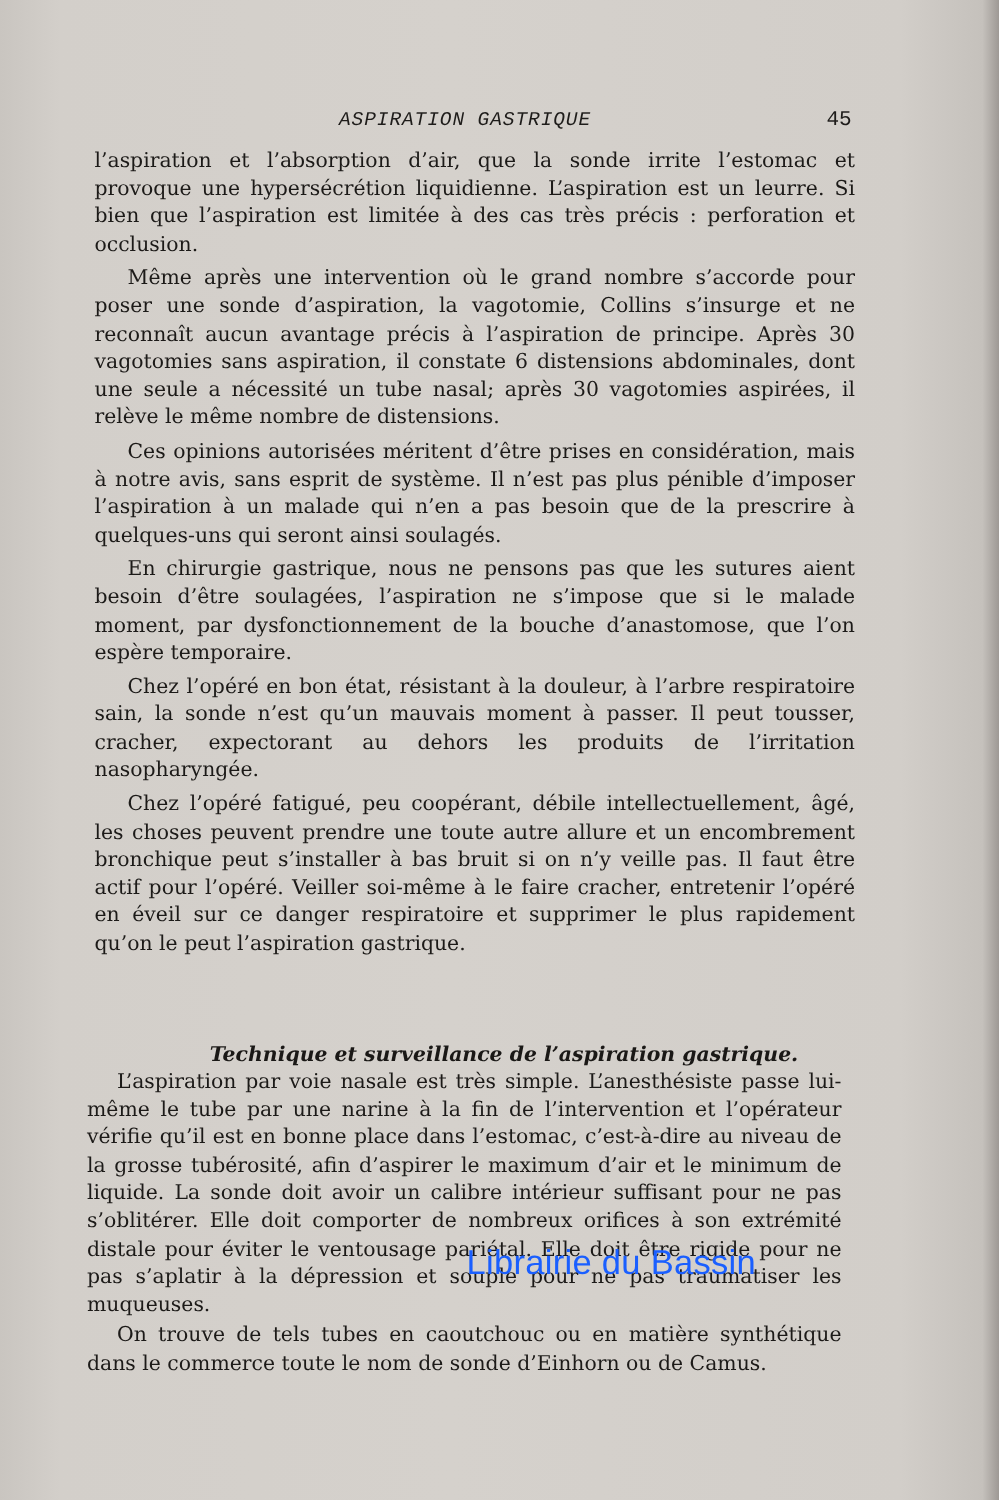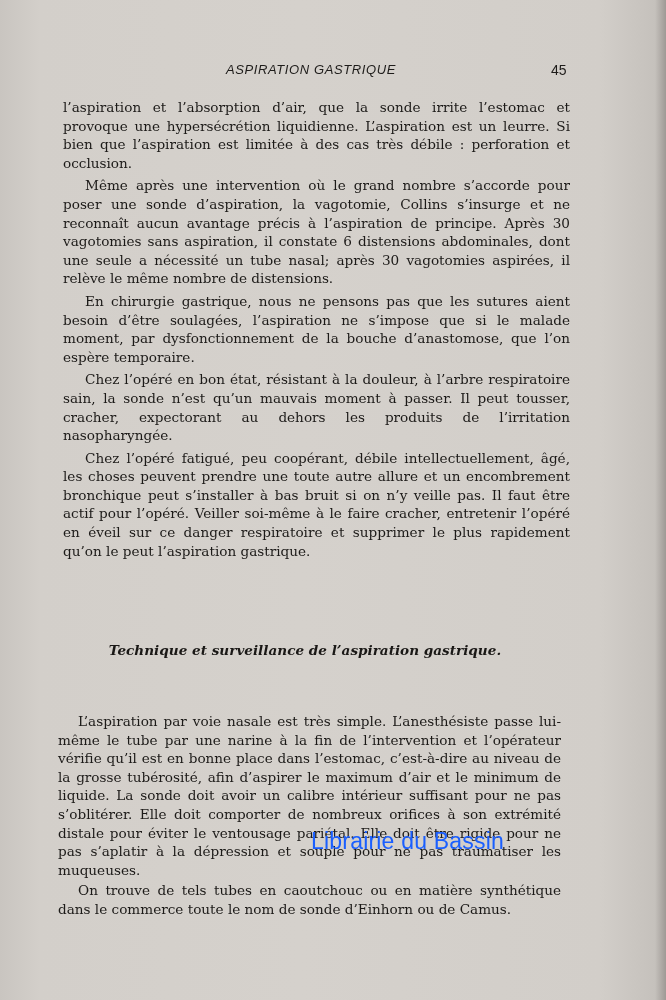--- a/index.html
+++ b/index.html
@@ -16,25 +16,25 @@
     .page {
       position: absolute;
       left: 0;
       top: 0;
       width: 666px;
       height: 1000px;
       background: linear-gradient(90deg, #c9c5c0 0px, #d3cfca 40px, #d5d1cc 300px, #d2cec9 600px, #c5c1bc 655px, #9e9995 666px);
     }
     .header {
       position: absolute;
-      top: 62px;
+      top: 72px;
       left: 0;
       width: 570px;
       height: 20px;
-      font-family: Liberation Sans, sans-serif;
+      font-family: Liberation Mono, monospace;
       color: #1e1c1a;
     }
     .running-title {
       position: absolute;
       left: 226px;
       top: 0;
       font-style: italic;
       font-size: 13px;
       letter-spacing: 0.6px;
     }
@@ -57,29 +57,30 @@
     }
     .body-text p {
       margin: 0 0 4px 0;
       text-indent: 22px;
     }
     .body-text p.cont {
       text-indent: 0;
     }
     .section-heading {
       position: absolute;
-      top: 642px;
+      top: 695px;
       left: 0;
       width: 610px;
       text-align: center;
       font-family: "DejaVu Serif", serif;
       font-weight: bold;
       font-style: italic;
       font-size: 13.6px;
       color: #1a1816;
+      padding-left: 31px;
     }
     .section-text {
       position: absolute;
       left: 58px;
       top: 712px;
       width: 503px;
       font-family: "DejaVu Serif", serif;
       font-size: 13.6px;
       line-height: 18.6px;
       color: #1c1a18;
@@ -105,22 +106,23 @@
 <body>
 
 <div class="page">
 
   <div class="header">
     <span class="running-title">ASPIRATION  GASTRIQUE</span>
     <span class="page-number">45</span>
   </div>
 
   <div class="body-text">
-    <p class="cont">l’aspiration et l’absorption d’air, que la sonde irrite l’estomac et provoque une hypersécrétion liquidienne. L’aspiration est un leurre. Si bien que l’aspiration est limitée à des cas très débile : perforation et occlusion.</p>
+    <p class="cont">l’aspiration et l’absorption d’air, que la sonde irrite l’estomac et provoque une hypersécrétion liquidienne. L’aspiration est un leurre. Si bien que l’aspiration est limitée à des cas très précis : perforation et occlusion.</p>
     <p>Même après une intervention où le grand nombre s’accorde pour poser une sonde d’aspiration, la vagotomie, Collins s’insurge et ne reconnaît aucun avantage précis à l’aspiration de principe. Après 30 vagotomies sans aspiration, il constate 6 distensions abdominales, dont une seule a nécessité un tube nasal; après 30 vagotomies aspirées, il relève le même nombre de distensions.</p>
+    <p>Ces opinions autorisées méritent d’être prises en considération, mais à notre avis, sans esprit de système. Il n’est pas plus pénible d’imposer l’aspiration à un malade qui n’en a pas besoin que de la prescrire à quelques-uns qui seront ainsi soulagés.</p>
     <p>En chirurgie gastrique, nous ne pensons pas que les sutures aient besoin d’être soulagées, l’aspiration ne s’impose que si le malade moment, par dysfonctionnement de la bouche d’anastomose, que l’on espère temporaire.</p>
     <p>Chez l’opéré en bon état, résistant à la douleur, à l’arbre respiratoire sain, la sonde n’est qu’un mauvais moment à passer. Il peut tousser, cracher, expectorant au dehors les produits de l’irritation nasopharyngée.</p>
     <p>Chez l’opéré fatigué, peu coopérant, débile intellectuellement, âgé, les choses peuvent prendre une toute autre allure et un encombrement bronchique peut s’installer à bas bruit si on n’y veille pas. Il faut être actif pour l’opéré. Veiller soi-même à le faire cracher, entretenir l’opéré en éveil sur ce danger respiratoire et supprimer le plus rapidement qu’on le peut l’aspiration gastrique.</p>
   </div>
 
   <div class="section-heading">Technique et surveillance de l’aspiration gastrique.</div>
 
   <div class="section-text">
     <p>L’aspiration par voie nasale est très simple. L’anesthésiste passe lui-même le tube par une narine à la fin de l’intervention et l’opérateur vérifie qu’il est en bonne place dans l’estomac, c’est-à-dire au niveau de la grosse tubérosité, afin d’aspirer le maximum d’air et le minimum de liquide. La sonde doit avoir un calibre intérieur suffisant pour ne pas s’oblitérer. Elle doit comporter de nombreux orifices à son extrémité distale pour éviter le ventousage pariétal. Elle doit être rigide pour ne pas s’aplatir à la dépression et souple pour ne pas traumatiser les muqueuses.</p>
     <p>On trouve de tels tubes en caoutchouc ou en matière synthétique dans le commerce toute le nom de sonde d’Einhorn ou de Camus.</p>

